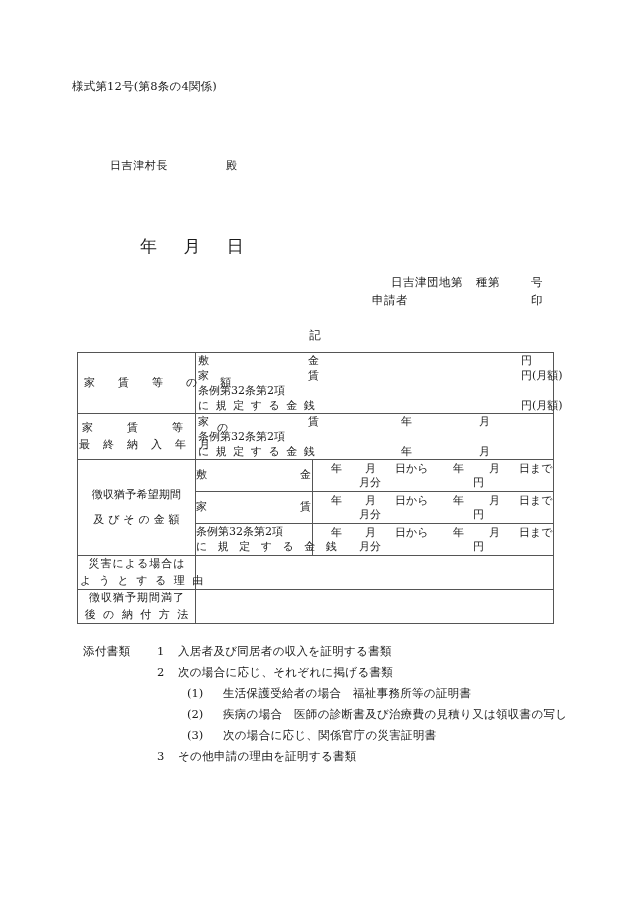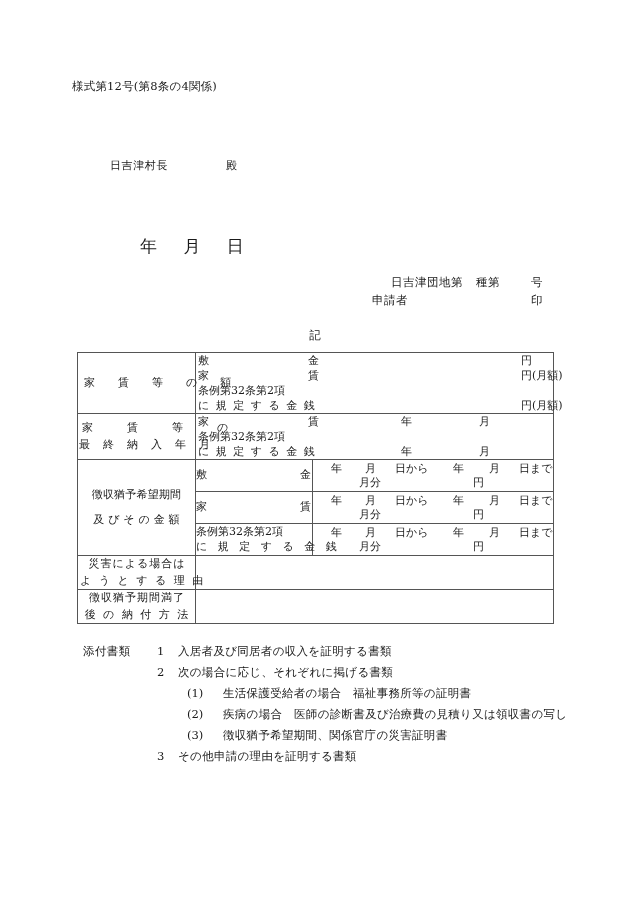--- a/index.html
+++ b/index.html
@@ -353,21 +353,21 @@
     <div class="att-line">
       <span class="att-sub-num">(1)</span>
       <span class="att-sub-txt">生活保護受給者の場合　福祉事務所等の証明書</span>
     </div>
     <div class="att-line">
       <span class="att-sub-num">(2)</span>
       <span class="att-sub-txt">疾病の場合　医師の診断書及び治療費の見積り又は領収書の写し</span>
     </div>
     <div class="att-line">
       <span class="att-sub-num">(3)</span>
-      <span class="att-sub-txt">徴収猶予希望期間、関係官庁の災害証明書</span>
+      <span class="att-sub-txt">次の場合に応じ、関係官庁の災害証明書</span>
     </div>
     <div class="att-line">
       <span class="att-num">3</span>
       <span class="att-txt">その他申請の理由を証明する書類</span>
     </div>
   </div>
 
 </div>
 
 </body></html>

